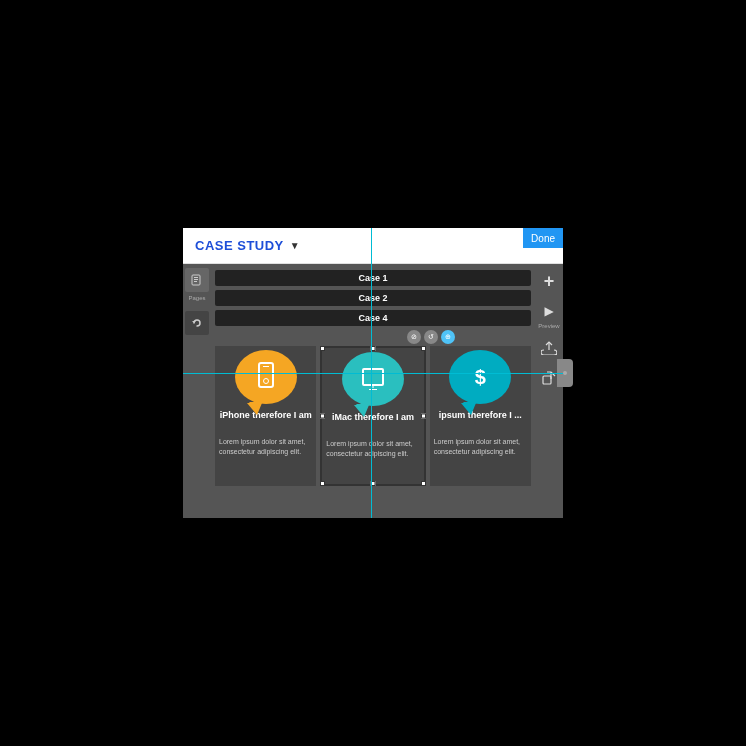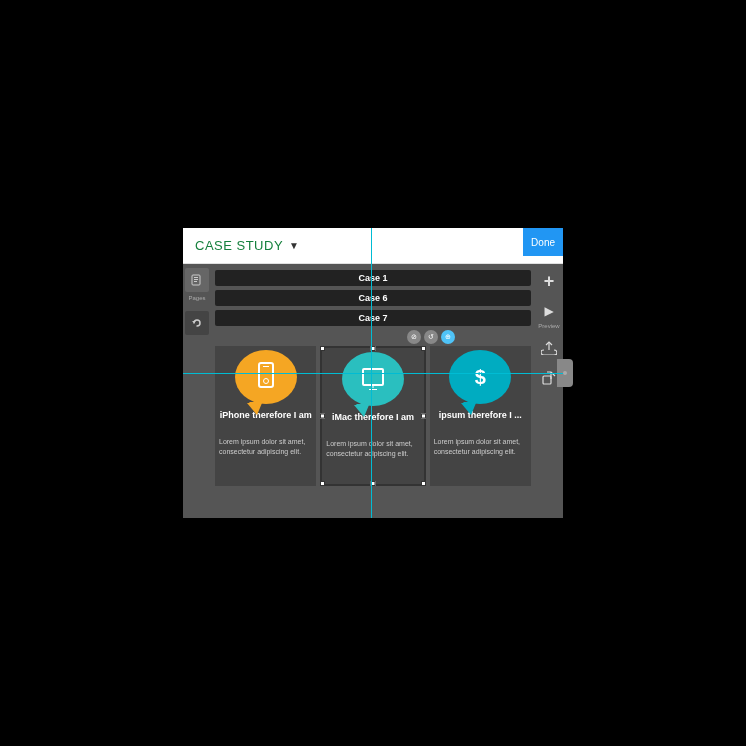--- a/index.html
+++ b/index.html
@@ -58,42 +58,42 @@
       height: 36px;
       display: flex;
       align-items: center;
       padding: 0 12px;
       position: relative;
       border-bottom: 1px solid #e0e0e0;
     }
 
     .header-title {
       font-size: 13px;
-      font-weight: normal;
-      color: #15803d;
+      font-weight: bold;
+      color: #1d4ed8;
       letter-spacing: 0.5px;
     }
 
     .dropdown-arrow {
       margin-left: 6px;
       font-size: 10px;
       color: #333;
     }
 
     .done-button {
       position: absolute;
       right: 0;
       top: 0;
       background: #2196F3;
       color: #fff;
       font-size: 10px;
       padding: 3px 8px;
       border: none;
       cursor: pointer;
-      height: 28px;
+      height: 20px;
     }
 
     
     .main-content {
       display: flex;
       height: 254px;
       position: relative;
     }
 
     
@@ -434,22 +434,22 @@
             <path d="M3 6 Q3 3 6 3 Q9 3 9 6 Q9 9 6 9" stroke-linecap="round"></path>
             <polyline points="1,4 3,6 5,4" fill="#ccc" stroke="none"></polyline>
           </svg>
         </div>
       </div>
 
       <div class="cards-area">
 
         <div class="cards-header">
           <div class="case-tab">Case 1</div>
-          <div class="case-tab">Case 6</div>
-          <div class="case-tab">Case 7</div>
+          <div class="case-tab">Case 2</div>
+          <div class="case-tab">Case 4</div>
         </div>
 
         <div style="display:flex; justify-content: center; margin-bottom: 2px; margin-left: 116px; gap: 3px;">
           <div class="action-icon" style="background:#888;">⊘</div>
           <div class="action-icon" style="background:#888;">↺</div>
           <div class="action-icon" style="background:#4FC3F7;">⊕</div>
         </div>
 
         <div class="cards-grid">
 

